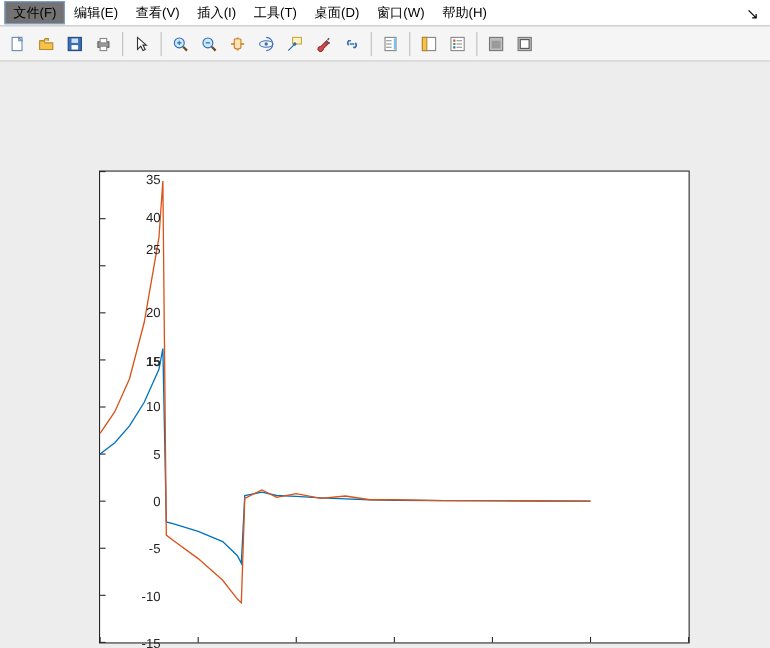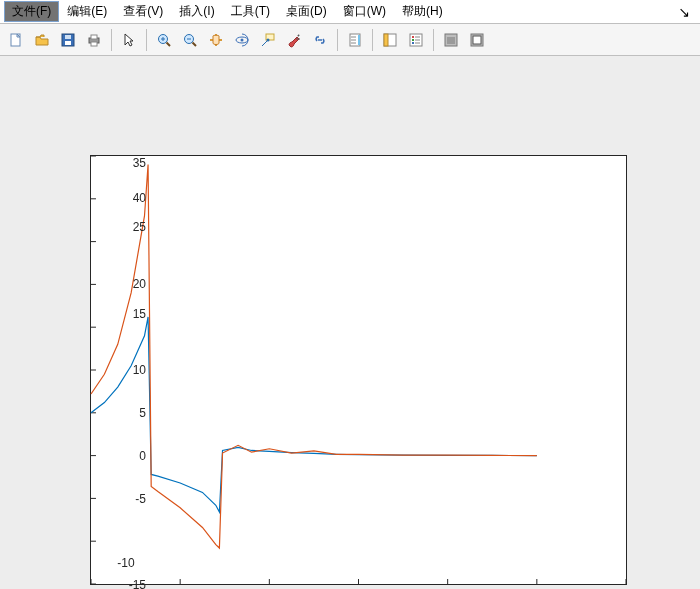--- a/index.html
+++ b/index.html
@@ -267,23 +267,23 @@
         <line y1="129" y2="129" x1="0" x2="5" stroke="#262626"></line>
         <line y1="86" y2="86" x1="0" x2="5" stroke="#262626"></line>
         <line y1="43" y2="43" x1="0" x2="5" stroke="#262626"></line>
         <line y1="0" y2="0" x1="0" x2="5" stroke="#262626"></line>
         <polyline points="0,258 13.425,247.68 26.85,232.2 40.275,210.7 53.7,180.60000000000002 57.28,161.68 60.41250000000001,319.92 67.125,321.64 89.50000000000001,328.52 111.875,337.98 125.30000000000001,350.88 128.88,357.76 132.0125,295.84000000000003 147.675,292.83 161.1,295.84000000000003 179.00000000000003,296.7 201.375,297.99 223.75,298.85 246.12500000000003,299.71000000000004 268.5,300.14 313.25,300.57 358.00000000000006,300.742 402.75,300.828 447.5,301" fill="none" stroke="#0072bd" stroke-width="1.2"></polyline>
         <polyline points="0,239.07999999999998 13.425,219.3 26.85,189.2 40.275,137.59999999999997 53.7,60.19999999999999 57.28,8.600000000000023 60.41250000000001,331.96 67.125,337.12 89.50000000000001,353.46 111.875,373.24 125.30000000000001,390.44 128.88,393.88 132.0125,298.42 147.675,290.68 161.1,297.56 179.00000000000003,294.12 201.375,298.42 223.75,296.27 246.12500000000003,299.71000000000004 268.5,299.71000000000004 313.25,300.57 358.00000000000006,300.57 402.75,300.828 447.5,301" fill="none" stroke="#d95319" stroke-width="1.2"></polyline>
       </svg>
   </div>
   <div id="tick-container"></div>
 <div class="ytick" style="top: 529px;">-15</div>
-    <div class="ytick" style="top: 507px; text-align: center;">-10</div>
+    <div class="ytick" style="top: 486px;">-10</div>
     <div class="ytick" style="top: 443px;">-5</div>
     <div class="ytick" style="top: 400px;">0</div>
     <div class="ytick" style="top: 357px;">5</div>
     <div class="ytick" style="top: 314px;">10</div>
-    <div class="ytick" style="top: 258px;">15</div>
+    <div class="ytick" style="top: 273px; font-weight: bold;">15</div>
     <div class="ytick" style="top: 228px;">20</div>
     <div class="ytick" style="top: 171px;">25</div>
     <div class="ytick" style="top: 142px;">40</div>
     <div class="ytick" style="top: 107px;">35</div>
   </div>
 
 </body></html>

